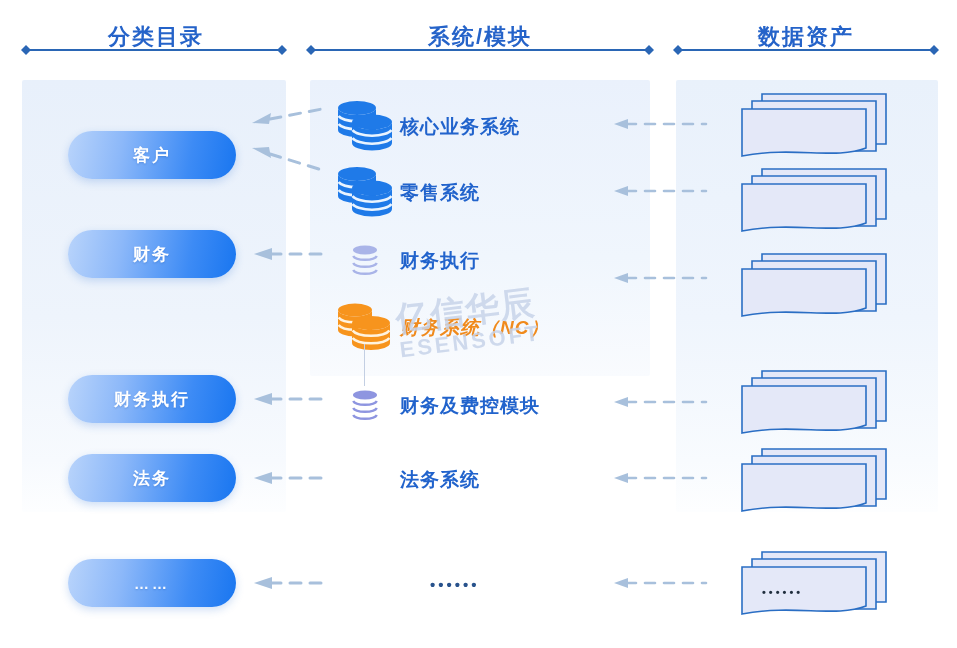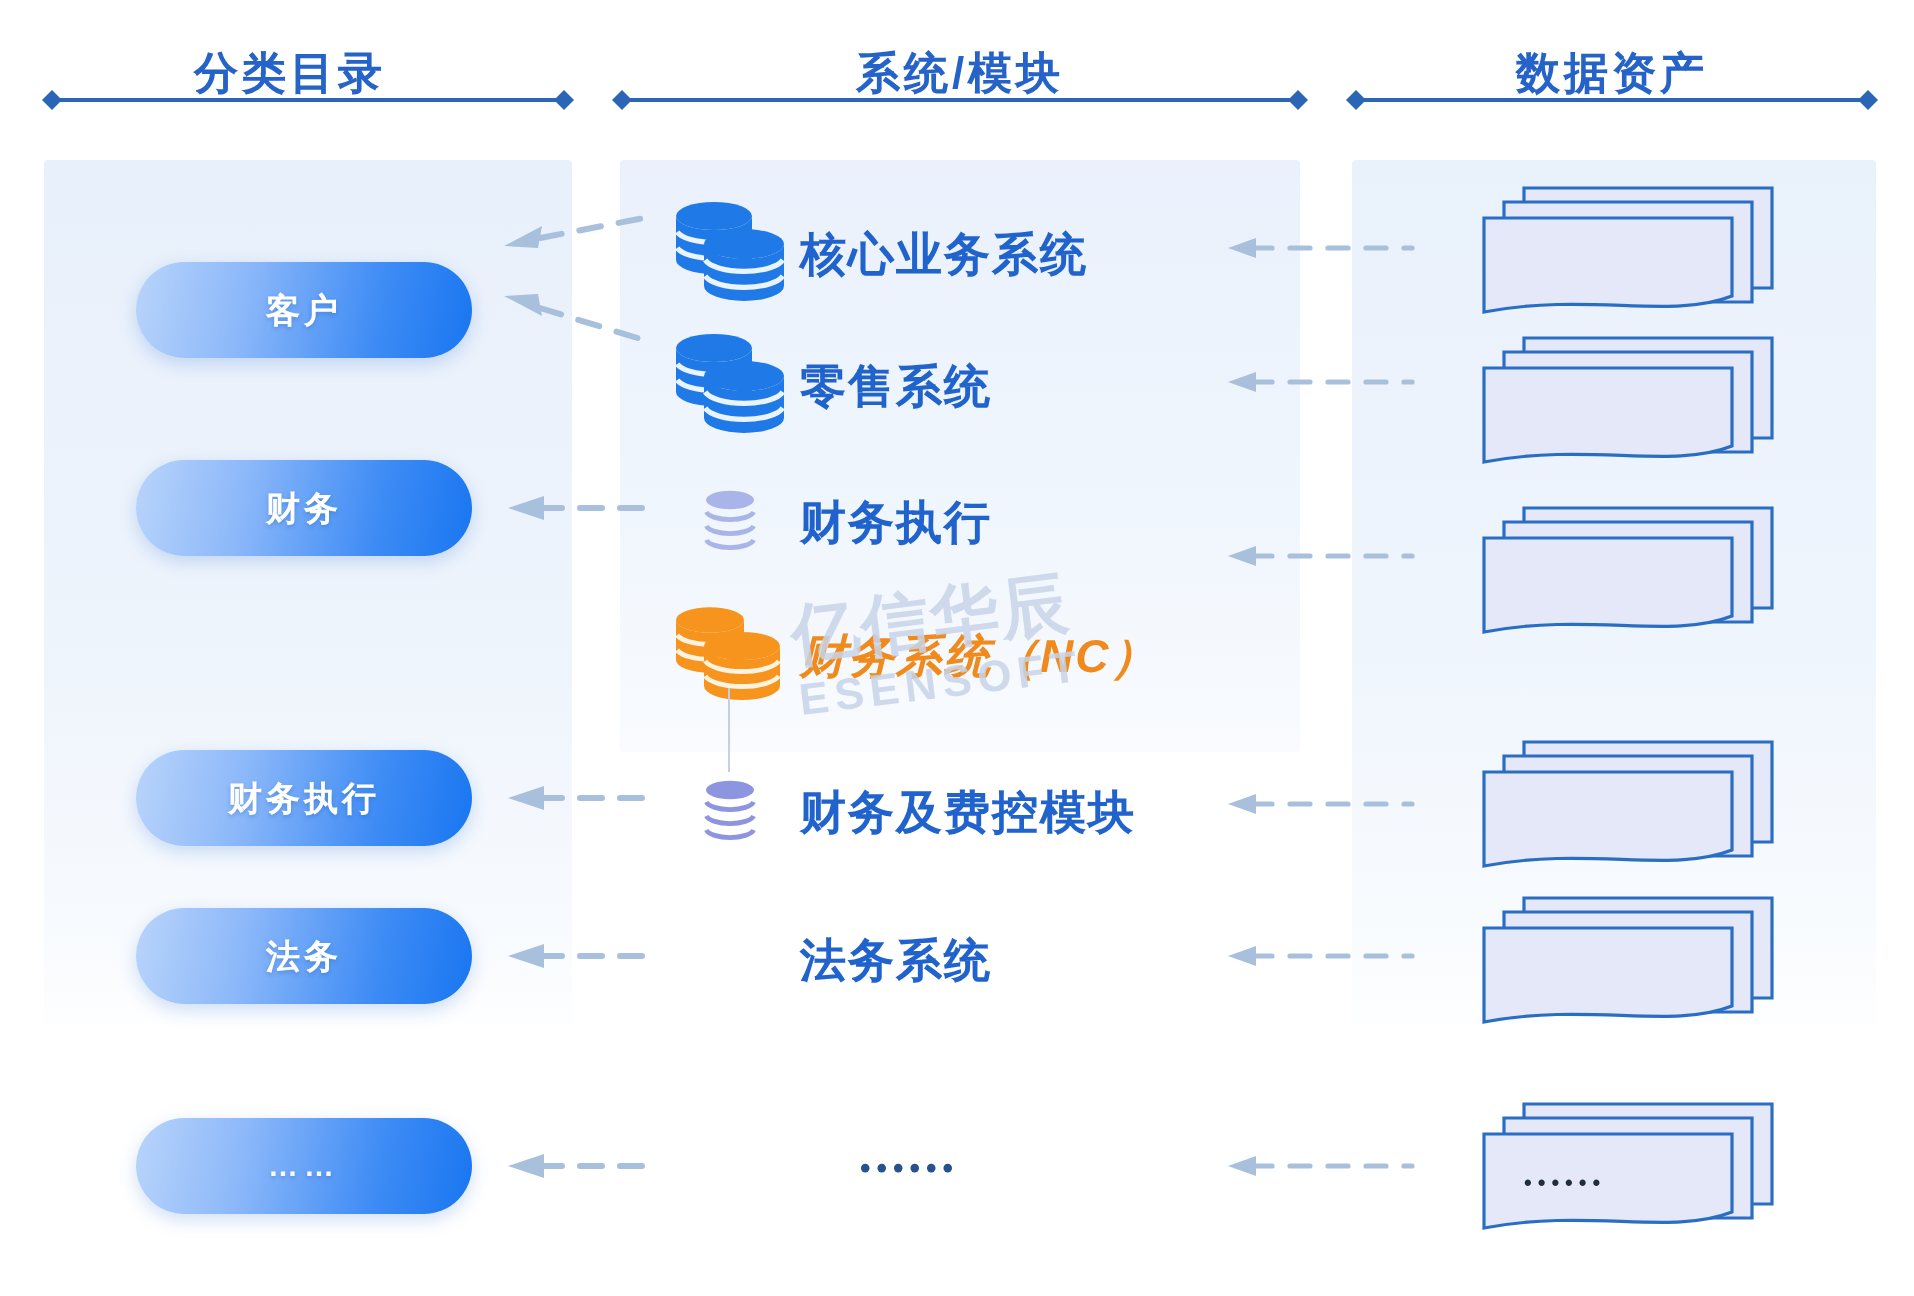--- a/index.html
+++ b/index.html
@@ -52,21 +52,21 @@
     line-height: 30px;
     white-space: nowrap;
   }
   .rule {
     position: absolute;
     top: 44px;
     height: 12px;
   }
   .rule svg { display: block; }
 
-  #hdr-1 { left: 11px;  width: 268px; text-align: center; }
+  #hdr-1 { left: 22px;  width: 268px; text-align: center; }
   #hdr-2 { left: 305px; width: 350px; }
   #hdr-3 { left: 672px; width: 268px; }
   #rule-1 { left: 20px;  width: 268px; }
   #rule-2 { left: 305px; width: 350px; }
   #rule-3 { left: 672px; width: 268px; }
 
   
   .pill {
     position: absolute;
     left: 68px;
@@ -103,21 +103,21 @@
     align-items: center;
   }
   .sys-icon {
     width: 70px;
     flex: 0 0 70px;
     display: flex;
     align-items: center;
     justify-content: center;
   }
   .sys-label {
-    font-size: 23px;
+    font-size: 19px;
     font-weight: bold;
     color: #2163cc;
     letter-spacing: 1px;
     white-space: nowrap;
   }
   .sys-label.orange { color: #f08a1c; }
   .sys-dots {
     position: absolute;
     left: 430px;
     top: 576px;

